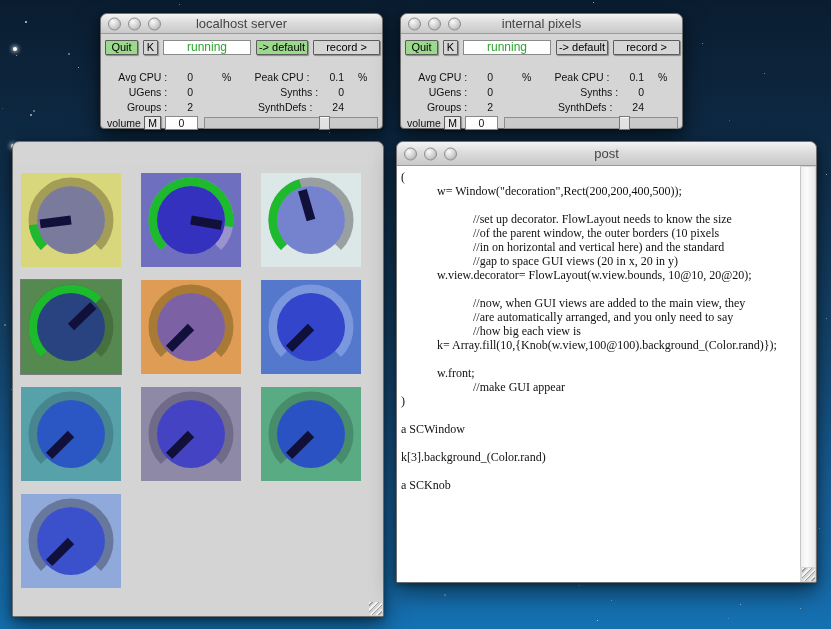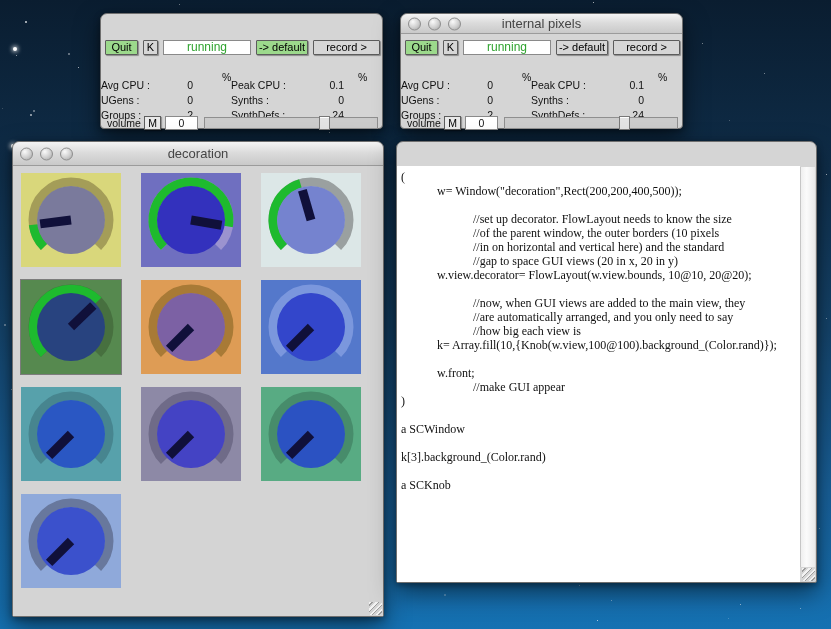--- a/index.html
+++ b/index.html
@@ -23,21 +23,21 @@
   .server { width:283px; height:116px; }
   .server .titlebar { height:20px; }
   .server .title { font-size:13px; line-height:20px; }
   .btn { position:absolute; top:26px; height:15px; font-size:11px; line-height:13px; text-align:center;
     color:#000; background:#d6d6d6; border:1px solid #5c5c5c; border-radius:1px;
     box-shadow:1px 1px 1px rgba(0,0,0,.35); cursor:default; }
   .btn.green { background:#9cd98c; }
   .statusbox { position:absolute; top:26px; height:15px; background:#fff; border:1px solid #8a8a8a;
     color:#2fa32f; font-size:12px; line-height:13px; text-align:center; }
   .statrow { position:absolute; height:12px; font-size:10.5px; color:#111; }
-  .statgrp { position:absolute; top:8px; display:flex; justify-content:space-between; gap:0; }
+  .statgrp { position:absolute; top:0; display:flex; justify-content:flex-end; gap:20px; }
   .statunit { position:absolute; top:0; }
   .volrow { position:absolute; left:0; right:0; height:16px; font-size:10.5px; color:#111; }
   .vol-label { position:absolute; left:6px; line-height:16px; }
   .mute-btn { position:absolute; left:43px; top:1px; width:17px; height:14px; font-size:10.5px;
     line-height:12px; text-align:center; background:#e9e9e9; border:1px solid #5c5c5c;
     box-shadow:1px 1px 1px rgba(0,0,0,.3); }
   .vol-field { position:absolute; left:64px; top:1px; width:33px; height:14px; background:#fff;
     border:1px solid #8a8a8a; font-size:10.5px; line-height:12px; text-align:center; }
   .vol-slider { position:absolute; left:103px; top:2px; width:174px; height:12px;
     background:#cbcbcb; border:1px solid #8f8f8f; }
@@ -203,20 +203,28 @@
     <div class="star" style="left: 767px; top: 212px; width: 2px; height: 2px; opacity: 0.8; background: rgb(255, 255, 255);"></div>
     <div class="star" style="left: 411px; top: 251px; width: 1px; height: 1px; opacity: 0.42; background: rgb(255, 255, 255);"></div>
     <div class="star" style="left: 796px; top: 461px; width: 1px; height: 1px; opacity: 0.46; background: rgb(255, 255, 255);"></div>
     <div class="star" style="left: 622px; top: 398px; width: 1px; height: 1px; opacity: 0.68; background: rgb(255, 255, 255);"></div>
     <div class="star" style="left: 682px; top: 52px; width: 1px; height: 1px; opacity: 0.72; background: rgb(255, 255, 255);"></div>
     <div class="star" style="left: 13px; top: 47px; width: 4px; height: 4px; box-shadow: rgba(255, 255, 255, 0.8) 0px 0px 4px 1px; background: rgb(255, 255, 255);"></div>
     <div class="star" style="left: 11px; top: 144px; width: 4px; height: 4px; box-shadow: rgba(255, 255, 255, 0.8) 0px 0px 4px 1px; background: rgb(255, 255, 255);"></div>
   </div>
 
 <section class="window server" id="server-0" style="left:100px;top:13px;">
+  <div class="titlebar">
+    <div class="lights">
+      <span class="light"></span>
+      <span class="light"></span>
+      <span class="light"></span>
+    </div>
+    <span class="title">localhost server</span>
+  </div>
   <button class="btn green" style="left:4px;width:33px;">Quit</button>
   <button class="btn" style="left:42px;width:15px;">K</button>
   <div class="statusbox" style="left:62px;width:88px;">running</div>
   <button class="btn default-btn green" style="left:155px;width:52px;">-&gt; default</button>
   <button class="btn" style="left:212px;width:67px;">record &gt;</button>
 
   <div class="statrow" style="left:0;right:0;top:57px;">
     <div class="statgrp" style="left:0;width:92px;">
         <span>Avg CPU :</span>
         <span>0</span>
@@ -311,28 +319,20 @@
     <span class="vol-label">volume :</span>
     <button class="mute-btn">M</button>
     <div class="vol-field">0</div>
     <div class="vol-slider">
       <div class="vol-thumb" style="left: 114px;"></div>
     </div>
   </div>
 </section>
 
 <section class="window docwin" id="decoration-window">
-  <div class="titlebar">
-    <div class="lights">
-      <span class="light"></span>
-      <span class="light"></span>
-      <span class="light"></span>
-    </div>
-    <span class="title">decoration</span>
-  </div>
   <div id="decoration-content">
       <div class="knob-cell" style="left: 8px; top: 7px;">
         <svg viewBox="0 0 100 94" xmlns="http://www.w3.org/2000/svg">
           <rect x="0" y="0" width="100" height="94" fill="#d9d77b"></rect>
           <path d="M 23.1 73.9 A 38 38 0 1 1 76.9 73.9" stroke="#a49d58" stroke-width="9" fill="none"></path>
           <path d="M 23.1 73.9 A 38 38 0 0 1 12.3 51.8" stroke="#1eba2e" stroke-width="9" fill="none"></path>
           <circle cx="50" cy="47" r="34" fill="#7a7a9c"></circle>
           <line x1="50" y1="47" x2="19.2" y2="50.9" stroke="#10103a" stroke-width="9"></line>
         </svg>
       </div>
@@ -409,18 +409,26 @@
           <path d="M 23.1 73.9 A 38 38 0 1 1 76.9 73.9" stroke="#68789d" stroke-width="9" fill="none"></path>
           <circle cx="50" cy="47" r="34" fill="#3b51cc"></circle>
           <line x1="50" y1="47" x2="28.1" y2="68.9" stroke="#10103a" stroke-width="9"></line>
         </svg>
       </div>
     </div>
   <div class="grip"></div>
 </section>
 
 <section class="window docwin" id="post-window">
+  <div class="titlebar">
+    <div class="lights">
+      <span class="light"></span>
+      <span class="light"></span>
+      <span class="light"></span>
+    </div>
+    <span class="title">post</span>
+  </div>
   <div id="post-content">
     <div id="post-text"><div class="code-line" style="padding-left: 0px;">(</div><div class="code-line" style="padding-left: 36px;">w= Window("decoration",Rect(200,200,400,500));</div><div class="code-line" style="padding-left: 0px;"></div><div class="code-line" style="padding-left: 72px;">//set up decorator. FlowLayout needs to know the size</div><div class="code-line" style="padding-left: 72px;">//of the parent window, the outer borders (10 pixels</div><div class="code-line" style="padding-left: 72px;">//in on horizontal and vertical here) and the standard</div><div class="code-line" style="padding-left: 72px;">//gap to space GUI views (20 in x, 20 in y)</div><div class="code-line" style="padding-left: 36px;">w.view.decorator= FlowLayout(w.view.bounds, 10@10, 20@20);</div><div class="code-line" style="padding-left: 0px;"></div><div class="code-line" style="padding-left: 72px;">//now, when GUI views are added to the main view, they</div><div class="code-line" style="padding-left: 72px;">//are automatically arranged, and you only need to say</div><div class="code-line" style="padding-left: 72px;">//how big each view is</div><div class="code-line" style="padding-left: 36px;">k= Array.fill(10,{Knob(w.view,100@100).background_(Color.rand)});</div><div class="code-line" style="padding-left: 0px;"></div><div class="code-line" style="padding-left: 36px;">w.front;</div><div class="code-line" style="padding-left: 72px;">//make GUI appear</div><div class="code-line" style="padding-left: 0px;">)</div><div class="code-line" style="padding-left: 0px;"></div><div class="code-line" style="padding-left: 0px;">a SCWindow</div><div class="code-line" style="padding-left: 0px;"></div><div class="code-line" style="padding-left: 0px;">k[3].background_(Color.rand)</div><div class="code-line" style="padding-left: 0px;"></div><div class="code-line" style="padding-left: 0px;">a SCKnob</div></div>
   </div>
   <div id="post-scrollbar"></div>
   <div class="grip"></div>
 </section>
 
 </body></html>

